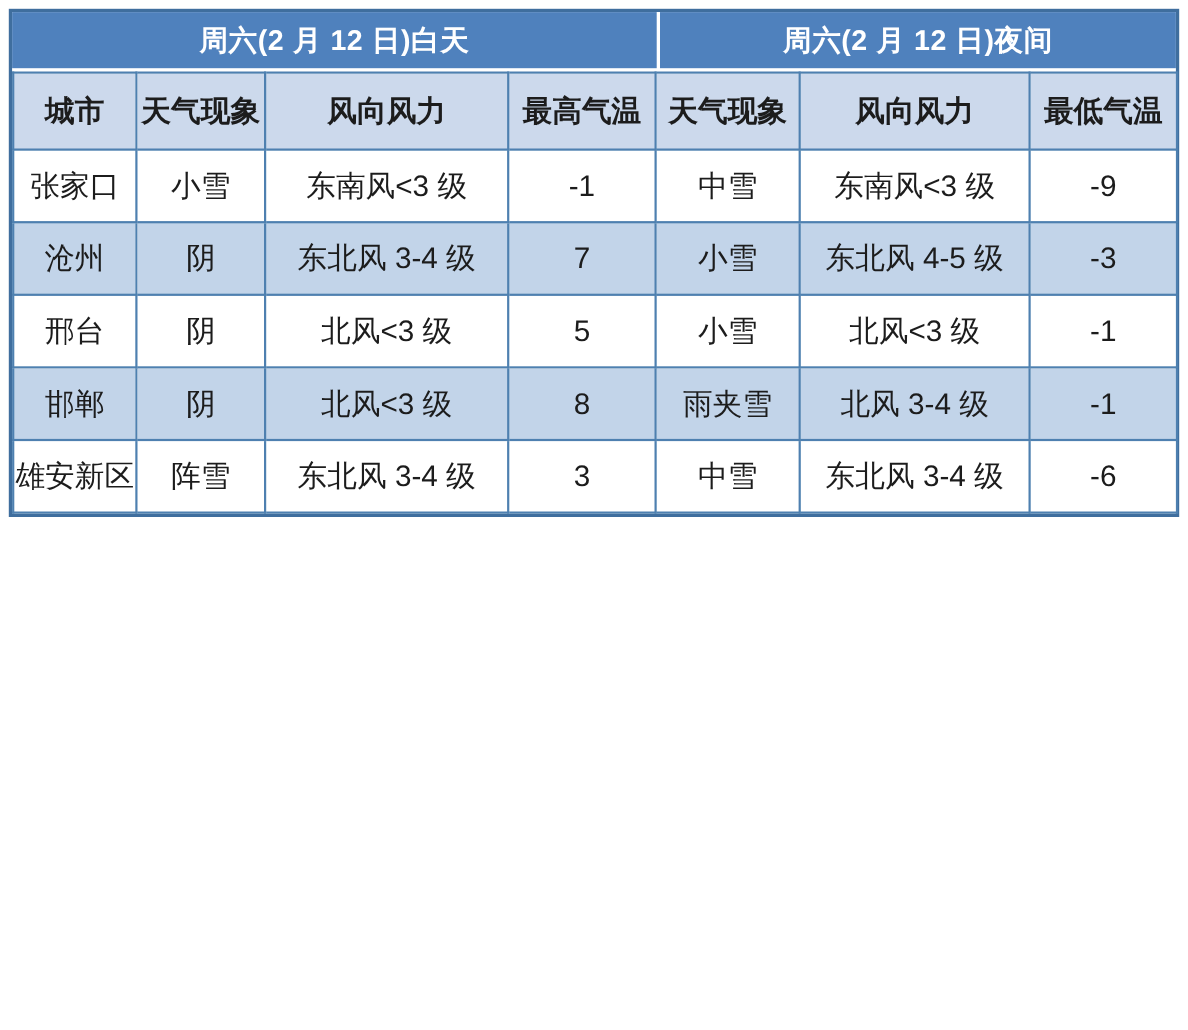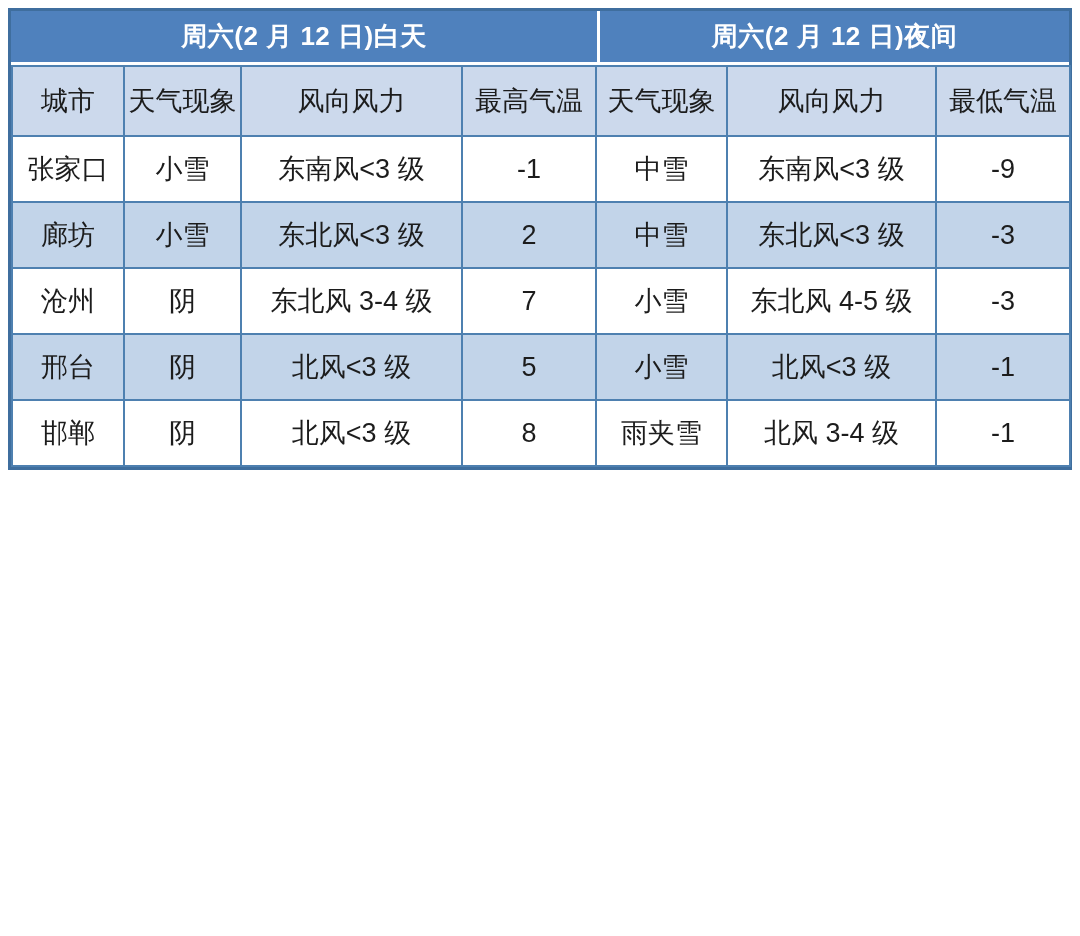--- a/index.html
+++ b/index.html
@@ -50,21 +50,21 @@
     border:2px solid var(--border-blue);
     text-align:center;
     vertical-align:middle;
     font-size:27px;
     overflow:hidden;
     white-space:nowrap;
   }
   thead th{
     background:var(--header-row-blue);
     height:66px;
-    font-weight:400;
+    font-weight:700;
     color:var(--body-text);
   }
   tbody td{
     height:62px;
     font-weight:500;
     background:var(--row-white);
   }
   tbody tr:nth-child(even) td{
     background:var(--row-alt-blue);
   }
@@ -104,29 +104,20 @@
         <tr>
           <td>张家口</td>
           <td>小雪</td>
           <td>东南风&lt;3 级</td>
           <td>-1</td>
           <td>中雪</td>
           <td>东南风&lt;3 级</td>
           <td>-9</td>
         </tr>
         <tr>
-          <td>廊坊</td>
-          <td>小雪</td>
-          <td>东北风&lt;3 级</td>
-          <td>2</td>
-          <td>中雪</td>
-          <td>东北风&lt;3 级</td>
-          <td>-3</td>
-        </tr>
-        <tr>
           <td>沧州</td>
           <td>阴</td>
           <td>东北风 3-4 级</td>
           <td>7</td>
           <td>小雪</td>
           <td>东北风 4-5 级</td>
           <td>-3</td>
         </tr>
         <tr>
           <td>邢台</td>
@@ -139,16 +130,25 @@
         </tr>
         <tr>
           <td>邯郸</td>
           <td>阴</td>
           <td>北风&lt;3 级</td>
           <td>8</td>
           <td>雨夹雪</td>
           <td>北风 3-4 级</td>
           <td>-1</td>
         </tr>
+        <tr>
+          <td>雄安新区</td>
+          <td>阵雪</td>
+          <td>东北风 3-4 级</td>
+          <td>3</td>
+          <td>中雪</td>
+          <td>东北风 3-4 级</td>
+          <td>-6</td>
+        </tr>
       </tbody>
   </table>
 
 </div>
 
 </body></html>

